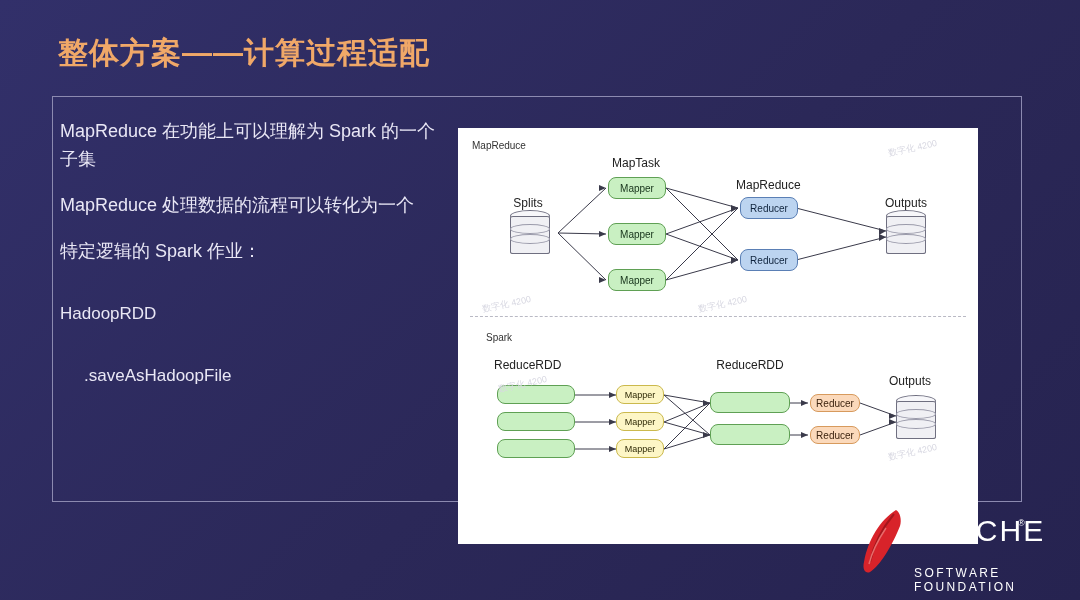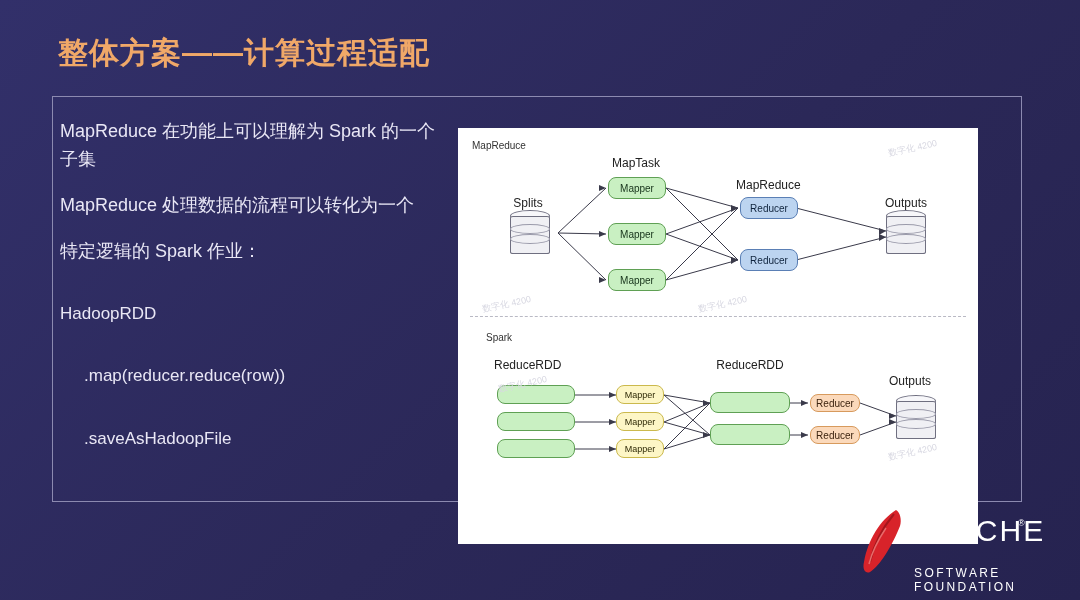--- a/index.html
+++ b/index.html
@@ -243,21 +243,20 @@
 
   <div class="title">整体方案——计算过程适配</div>
 
   <div class="content-frame"></div>
 
   <div class="left-text">
     <div class="para">MapReduce 在功能上可以理解为 Spark 的一个子集</div>
     <div class="para">MapReduce 处理数据的流程可以转化为一个</div>
     <div class="para tight">特定逻辑的 Spark 作业：</div>
     <div class="code-line">HadoopRDD</div>
-    <div class="code-line indent">.map(reducer.reduce(row))</div>
     <div class="code-line indent">.saveAsHadoopFile</div>
   </div>
 
   <div class="diagram">
 
     <svg class="wires">
       <g stroke="#3a3a4a" stroke-width="1" fill="none">
 
         <path d="M100,105 L148,60"></path>
         <path d="M100,105 L148,106"></path>

